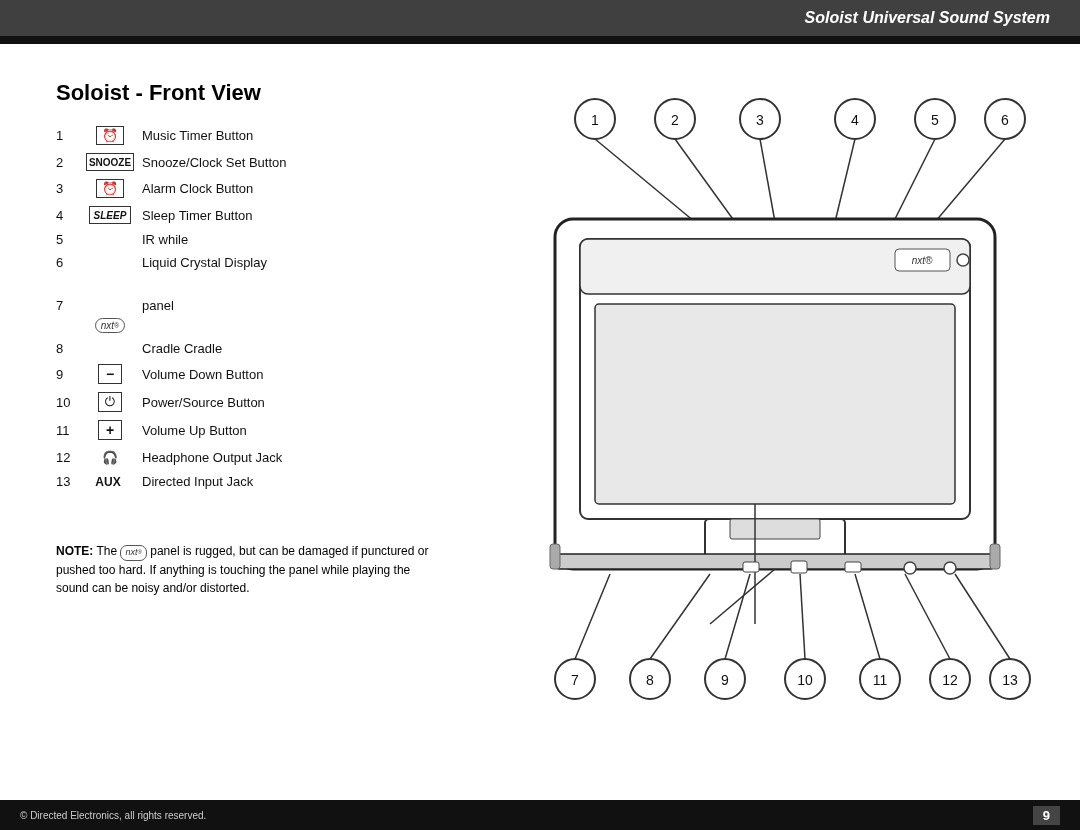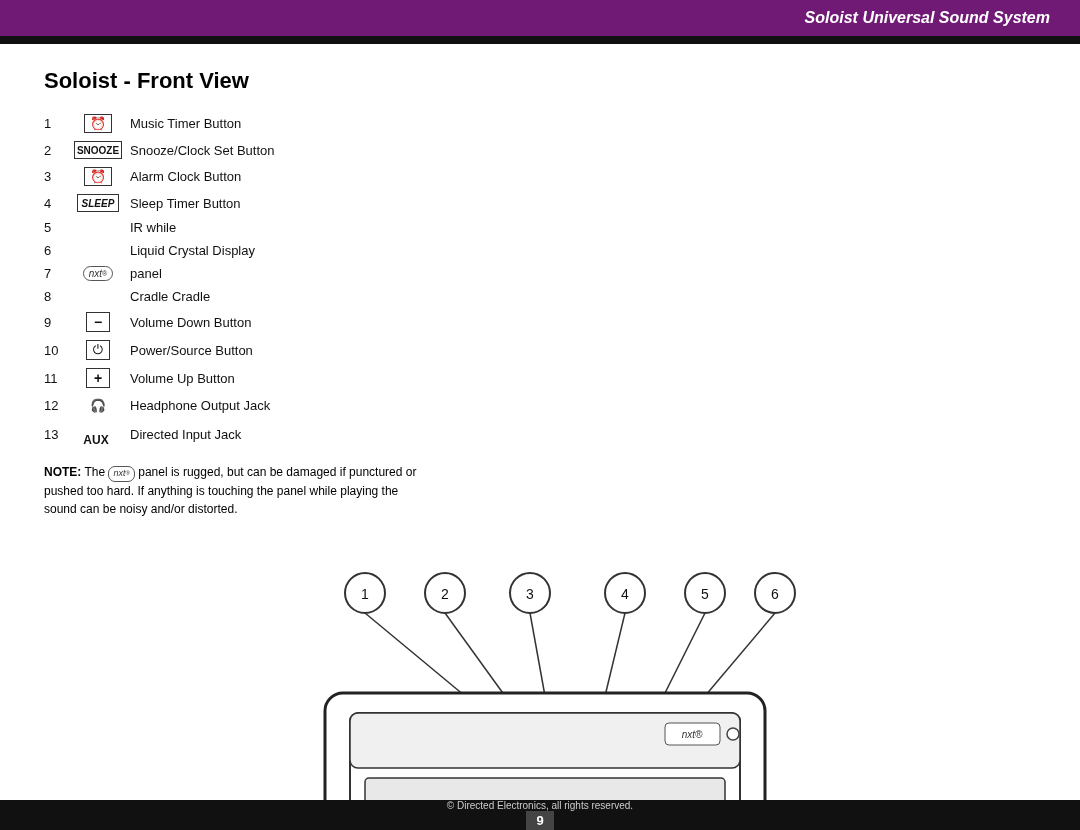--- a/index.html
+++ b/index.html
@@ -7,21 +7,21 @@
       font-family: Arial, sans-serif;
       background: #fff;
       width: 1080px;
       height: 830px;
       overflow: hidden;
       position: relative;
     }
 
     
     .header-bar {
-      background: #701a75;
+      background: #404040;
       height: 36px;
       display: flex;
       align-items: center;
       justify-content: flex-end;
       padding-right: 30px;
     }
     .header-title {
       color: #fff;
       font-size: 16px;
       font-weight: bold;
@@ -30,22 +30,22 @@
 
     
     .top-stripe {
       background: #111;
       height: 8px;
     }
 
     
     .main-content {
       display: flex;
-      flex-direction: column;
-      padding: 4px;
+      flex-direction: row;
+      padding: 16px;
       height: calc(830px - 36px - 8px - 36px - 30px);
     }
 
     
     .left-panel {
       width: 460px;
       padding: 20px 30px 10px 40px;
       flex-shrink: 0;
     }
 
@@ -123,21 +123,20 @@
       background: #111;
       height: 30px;
       display: flex;
       align-items: center;
       justify-content: space-between;
       padding: 0 20px;
       position: absolute;
       bottom: 0;
       left: 0;
       right: 0;
-      flex-direction: column;
     }
     .footer-copy {
       color: #ccc;
       font-size: 10px;
     }
     .footer-page {
       color: #fff;
       font-size: 13px;
       font-weight: bold;
       background: #444;
@@ -153,20 +152,21 @@
     
     .nxt-logo {
       display: inline-flex;
       align-items: center;
       border: 1px solid #555;
       border-radius: 10px;
       padding: 1px 4px;
       font-size: 10px;
       font-style: italic;
       color: #333;
+      margin-top: 40px;
     }
     .nxt-logo sup {
       font-size: 7px;
     }
   </style>
 </head>
 <body>
 
 <div class="header-bar">
   <span class="header-title">Soloist Universal Sound System</span>
@@ -267,21 +267,21 @@
         <span class="item-num">12</span>
         <span class="item-icon">
           <span class="icon-box" style="font-size:13px; min-width:24px; border:none;">🎧</span>
         </span>
         <span class="item-desc">Headphone Output Jack</span>
       </li>
 
       <li class="item-row">
         <span class="item-num">13</span>
         <span class="item-icon">
-          <span style="font-size:12px; font-weight:bold; margin-right:4px;margin-top:11px;">AUX</span>
+          <span style="font-size:12px; font-weight:bold; margin-right:4px;">AUX</span>
         </span>
         <span class="item-desc">Directed Input Jack</span>
       </li>
 
     </ul>
 
     <div class="note-section">
       <span><strong>NOTE:</strong> The <span class="nxt-logo" style="font-size:9px; border-radius:7px; border:1.5px solid #555; padding:0px 4px; font-style:italic; display:inline-flex; align-items:center;">nxt<sup style="font-size:6px;">®</sup></span> panel is rugged, but can be damaged if punctured or pushed too hard.  If anything is touching the panel while playing the sound can be noisy and/or distorted.</span>
     </div>
   </div>

